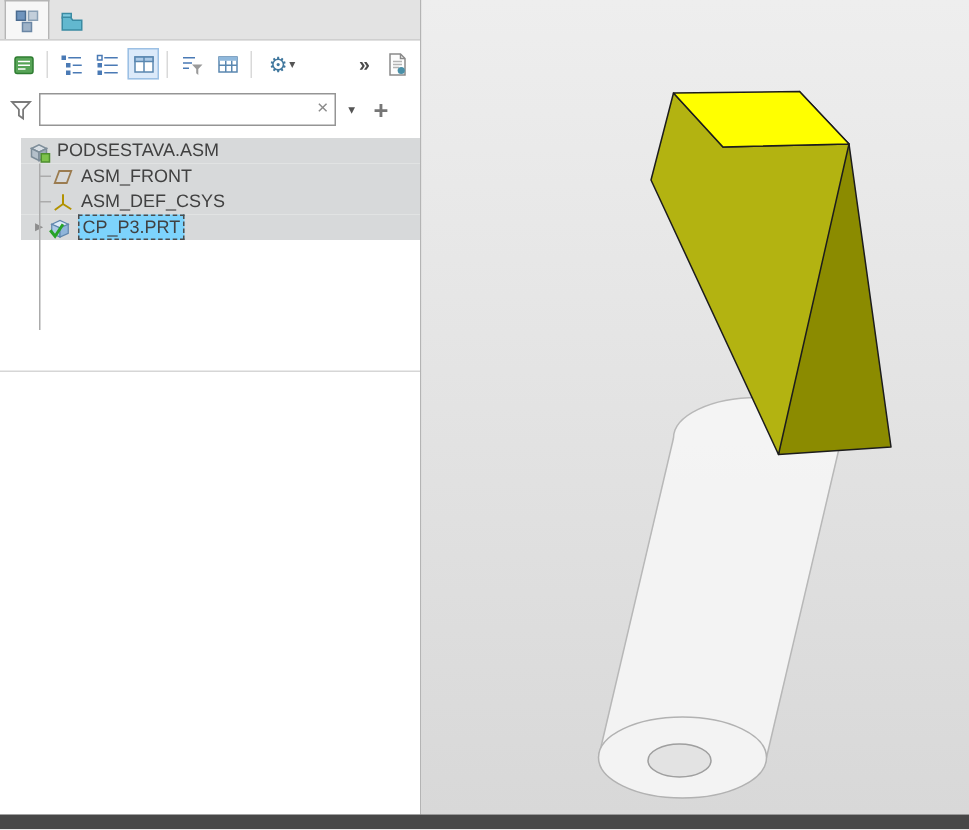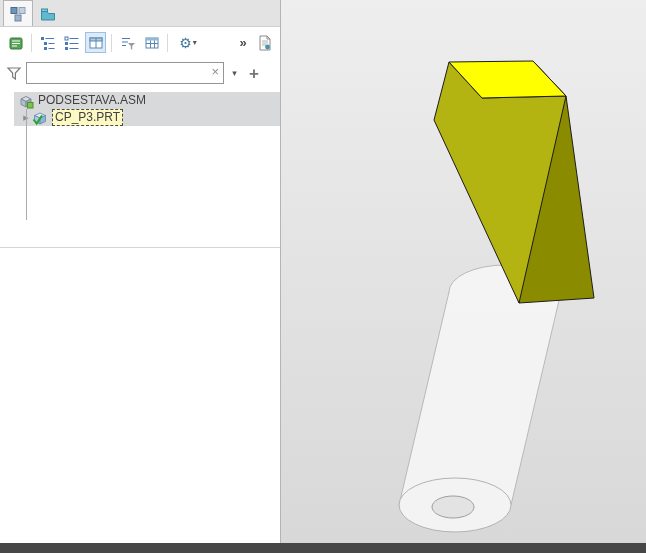--- a/index.html
+++ b/index.html
@@ -34,21 +34,21 @@
   
   .tree{position:relative;margin:4px 0 0 14px;width:266px;}
   .trow{height:17px;display:flex;align-items:center;background:#d7d9da;
         font-size:12px;color:#414141;white-space:nowrap;}
   .sp4{width:4px;flex:none;} .sp6{width:6px;flex:none;} .sp12{width:12px;flex:none;}
   .stub{width:8px;height:1px;background:#ababab;flex:none;}
   .exp{width:12px;flex:none;font-size:7px;color:#8d8d8d;text-align:center;line-height:1;}
   .ticon{width:16px;height:16px;flex:none;margin-right:4px;}
   .mark{width:3px;height:3px;background:#3a3a3a;flex:none;margin:-9px 2px 0 0;}
   .lbl{line-height:15px;}
-  .lbl.sel{border:1px dashed #4c4c4c;padding:0 2px;background:#fef9c3;}
+  .lbl.sel{border:1px dashed #4c4c4c;padding:0 2px;background:#7dd3fc;}
   .connector-v{position:absolute;left:12px;top:17px;width:1px;height:111px;background:#ababab;}
   .panel-divider{position:absolute;left:0;top:247px;width:280px;height:1px;background:#d6d6d6;}
 
   
   .viewport{position:absolute;left:281px;top:0;width:365px;height:543px;
             background:linear-gradient(#eeeeee,#d8d8d8);}
   .status-bar{position:absolute;left:0;top:543px;width:646px;height:10px;background:#474747;}
 </style>
 </head>
 <body>
@@ -153,21 +153,37 @@
         <span class="sp4"></span>
         <svg class="ticon" viewBox="0 0 16 16">
           <polygon points="3,6 8,3.5 13,6 8,8.5" fill="#d7dee4" stroke="#7d8d99"></polygon>
           <polygon points="3,6 8,8.5 8,14 3,11.5" fill="#b4c0ca" stroke="#7d8d99"></polygon>
           <polygon points="13,6 8,8.5 8,14 13,11.5" fill="#9dacb8" stroke="#7d8d99"></polygon>
           <rect x="9.5" y="9.5" width="5.5" height="5.5" fill="#7dc24b" stroke="#4e8f2f"></rect>
         </svg>
         <span class="lbl">PODSESTAVA.ASM</span>
       </div>
 
-
+      <div class="trow">
+        <span class="sp12"></span>
+          <span class="stub"></span>
+        <svg class="ticon" viewBox="0 0 16 16">
+          <polygon points="2.5,12 5.5,4 13.5,4 10.5,12" fill="none" stroke="#9b7c50" stroke-width="1.2"></polygon>
+        </svg>
+        <span class="lbl">ASM_FRONT</span>
+      </div>
+
+      <div class="trow">
+        <span class="sp12"></span>
+          <span class="stub"></span>
+        <svg class="ticon" viewBox="0 0 16 16">
+          <path d="M8 2.5V9M8 9L2.5 13M8 9l5.5 3.5" stroke="#b29200" stroke-width="1.3" fill="none"></path>
+        </svg>
+        <span class="lbl">ASM_DEF_CSYS</span>
+      </div>
 
 
 
       <div class="trow">
         <span class="sp6"></span>
         <span class="exp">▶</span>
         <svg class="ticon" viewBox="0 0 16 16">
           <g stroke="#5f86ad" stroke-width="0.8">
             <polygon points="2.5,5.5 8,3 13.5,5.5 8,8" fill="#dceaf8"></polygon>
             <polygon points="2.5,5.5 8,8 8,14 2.5,11.5" fill="#abc9e6"></polygon>

